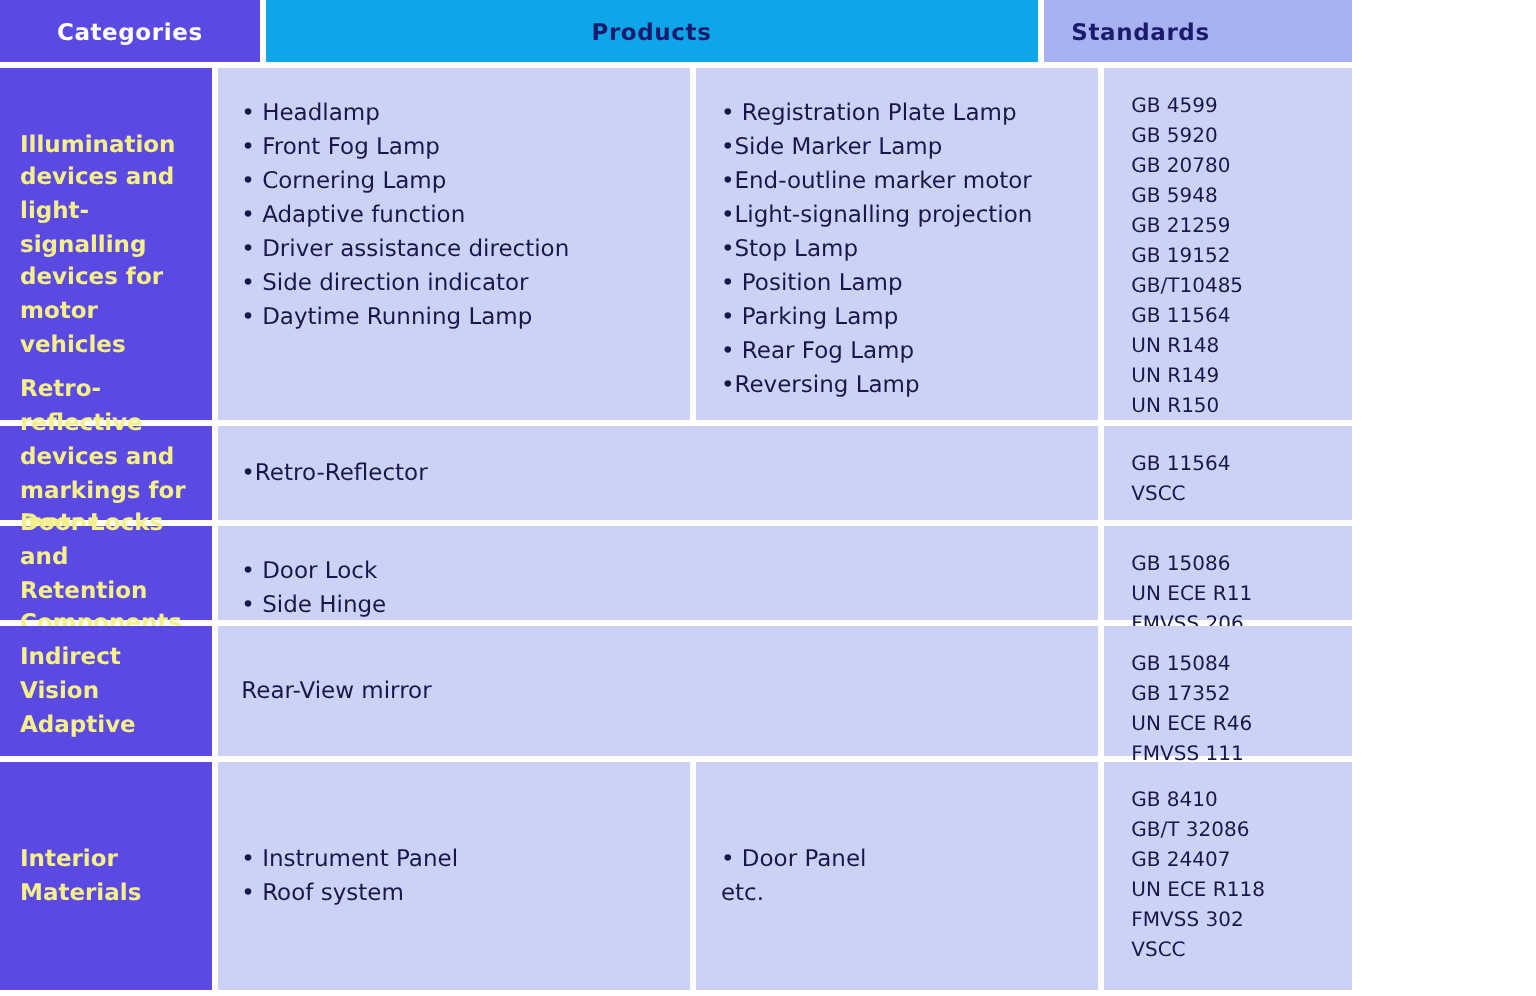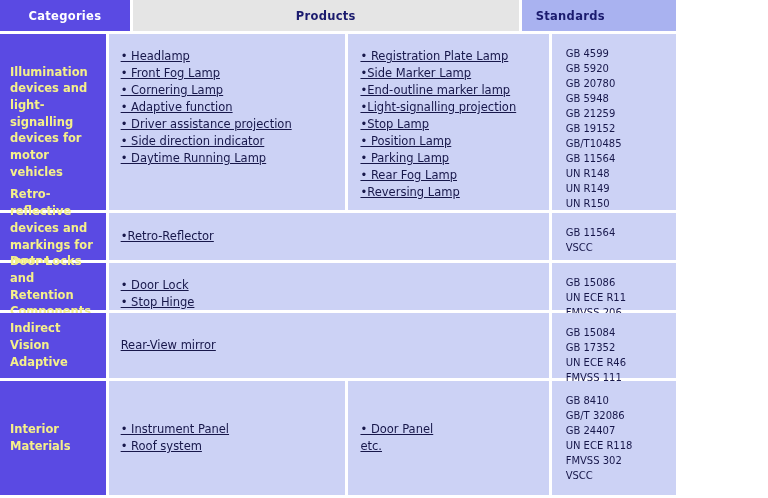--- a/index.html
+++ b/index.html
@@ -37,21 +37,21 @@
     letter-spacing: 0.3px;
   }
   .h-cat {
     width: 148px;
     background: #5a4ae3;
     color: #ffffff;
     border-bottom: 3px solid #ffffff;
   }
   .h-prod {
     width: 443px;
-    background: #e5e5e5;
+    background: #0ea5e9;
     color: #1b1b6e;
     border-left: 3px solid #ffffff;
     border-bottom: 3px solid #ffffff;
   }
   .h-std {
     width: 177px;
     background: #a9b2f0;
     color: #1b1b6e;
     border-left: 3px solid #ffffff;
     border-bottom: 3px solid #ffffff;
@@ -94,21 +94,20 @@
     display: flex;
     background: #ccd2f5;
     border-left: 3px solid #ffffff;
   }
   .prod-col {
     box-sizing: border-box;
     padding: 14px 12px 10px 12px;
     font-size: 11.5px;
     color: #17174a;
     line-height: 1.48;
-    text-decoration: underline;
   }
   .prod-col.first { width: 222px; }
   .prod-col.second {
     width: 221px;
     border-left: 3px solid #ffffff;
     margin-left: 33px;
   }
   .prod-col.full { width: 443px; }
   .prod-col.midvert { display: flex; align-items: center; padding-top: 0; padding-bottom: 0;}
   .std-cell {
@@ -137,28 +136,28 @@
   <div class="body">
 
     <div class="row r1">
       <div class="cat-cell">Illumination devices and light-signalling devices for motor vehicles</div>
       <div class="prod-wrap">
         <div class="prod-col first">
           <div class="itm">• Headlamp</div>
           <div class="itm">• Front Fog Lamp</div>
           <div class="itm">• Cornering Lamp</div>
           <div class="itm">• Adaptive function</div>
-          <div class="itm">• Driver assistance projection</div>
+          <div class="itm">• Driver assistance direction</div>
           <div class="itm">• Side direction indicator</div>
           <div class="itm">• Daytime Running Lamp</div>
         </div>
         <div class="prod-col second">
           <div class="itm">• Registration Plate Lamp</div>
           <div class="itm">•Side Marker Lamp</div>
-          <div class="itm">•End-outline marker lamp</div>
+          <div class="itm">•End-outline marker motor</div>
           <div class="itm">•Light-signalling projection</div>
           <div class="itm">•Stop Lamp</div>
           <div class="itm">• Position Lamp</div>
           <div class="itm">• Parking Lamp</div>
           <div class="itm">• Rear Fog Lamp</div>
           <div class="itm">•Reversing Lamp</div>
         </div>
       </div>
       <div class="std-cell">
         <div class="itm">GB 4599</div>
@@ -187,21 +186,21 @@
         <div class="itm">GB 11564</div>
         <div class="itm">VSCC</div>
       </div>
     </div>
 
     <div class="row r3">
       <div class="cat-cell">Door Locks and Retention Components</div>
       <div class="prod-wrap">
         <div class="prod-col full">
           <div class="itm">• Door Lock</div>
-          <div class="itm">• Stop Hinge</div>
+          <div class="itm">• Side Hinge</div>
         </div>
       </div>
       <div class="std-cell">
         <div class="itm">GB 15086</div>
         <div class="itm">UN ECE R11</div>
         <div class="itm">FMVSS 206</div>
       </div>
     </div>
 
     <div class="row r4">

